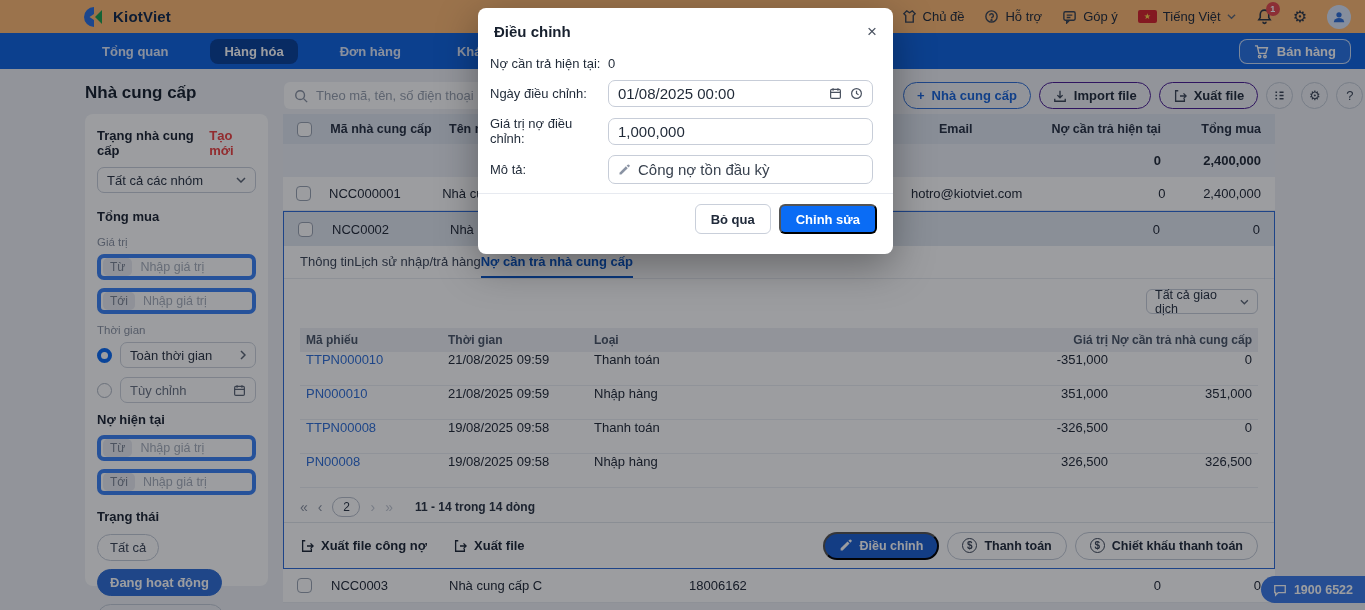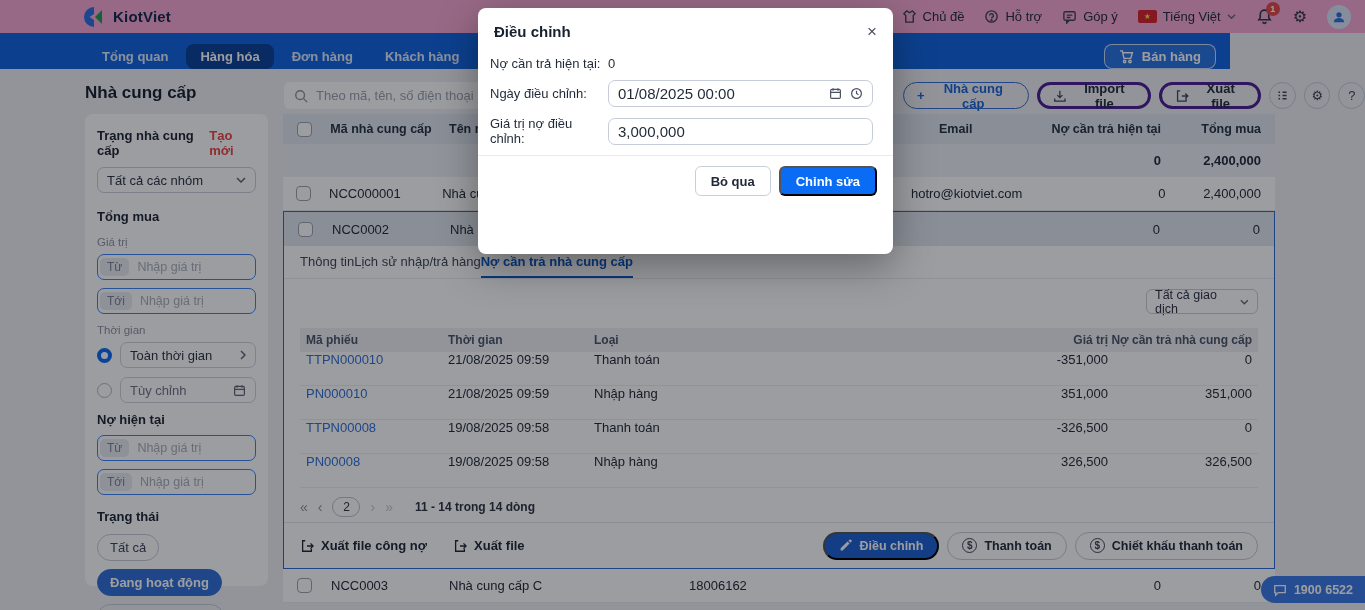--- a/index.html
+++ b/index.html
@@ -1,56 +1,56 @@
 <!DOCTYPE html>
 <html><head>
 <meta charset="utf-8">
 <style>
   * { margin:0; padding:0; box-sizing:border-box; }
   html,body { width:1365px; height:610px; overflow:hidden; }
   body { font-family:"Liberation Sans","DejaVu Sans",sans-serif; font-size:13px; color:#222a38; background:#eef1f5; }
   .app { position:relative; width:1365px; height:610px; background:#eef1f5; overflow:hidden; }
 
   
-  .topbar { position:absolute; left:0; top:0; width:1365px; height:33px; background:#f9a8d4; display:flex; align-items:center; justify-content:space-between; padding:0 14px 0 84px; }
+  .topbar { position:absolute; left:0; top:0; width:1365px; height:33px; background:#fdba74; display:flex; align-items:center; justify-content:space-between; padding:0 14px 0 84px; }
   .logo { display:flex; align-items:center; gap:7px; }
   .logo-name { font-size:15px; font-weight:bold; color:#11294b; letter-spacing:.2px; }
   .top-right { display:flex; align-items:center; gap:20px; }
   .top-item { display:flex; align-items:center; gap:6px; color:#222c3c; font-size:13px; cursor:pointer; }
   .top-item svg { display:block; }
   .flag { width:19px; height:13px; background:#d8242c; border-radius:2px; display:flex; align-items:center; justify-content:center; color:#ffd84d; font-size:8px; line-height:1; }
   .chev-dn { width:9px; height:9px; }
   .bell-wrap { position:relative; }
   .badge { position:absolute; top:-6px; right:-7px; min-width:14px; height:14px; border-radius:8px; background:#e5484d; color:#fff; font-size:9px; font-weight:bold; display:flex; align-items:center; justify-content:center; padding:0 3px; }
   .avatar { width:24px; height:24px; border-radius:12px; background:#dbe7fb; display:flex; align-items:center; justify-content:center; }
 
   
-  .mainnav { position:absolute; left:0; top:33px; width:1230px; height:36px; background:#1064e2; display:flex; align-items:flex-end; padding:0 14px 0 88px; }
+  .mainnav { position:absolute; left:0; top:33px; width:1365px; height:36px; background:#1064e2; display:flex; align-items:center; padding:0 14px 0 88px;gap:24px; }
   .nav-item { color:#dfe9fb; font-weight:bold; font-size:13px; padding:5px 14px; border-radius:8px; margin-right:4px; cursor:pointer; }
   .nav-item.active { background:rgba(3,22,66,.45); color:#ffffff; }
   .sell-btn { margin-left:auto; display:flex; align-items:center; gap:8px; color:#fff; font-weight:bold; font-size:13px; border:1px solid rgba(255,255,255,.75); background:rgba(255,255,255,.10); border-radius:8px; padding:4px 14px; cursor:pointer; }
 
   
   .page-title { position:absolute; left:85px; top:83px; font-size:17px; font-weight:bold; color:#17202e; }
   .search { position:absolute; left:284px; top:82px; width:392px; height:27px; background:#fff; border-radius:6px; display:flex; align-items:center; gap:8px; padding:0 10px; }
   .search .ph { color:#98a1b0; font-size:13px; }
   .top-actions { position:absolute; left:903px; top:82px; display:flex; align-items:center; gap:8px; }
   .btn { height:27px; display:flex; align-items:center; gap:7px; border-radius:15px; padding:0 13px; font-size:13px; font-weight:bold; cursor:pointer; background:#eef1f5; }
   .btn-primary-o { border:1px solid #2f6fd8; color:#1a64d9; }
-  .btn-plain { border:3px solid #4c1d95; color:#222c3c; }
+  .btn-plain { border:1px solid #4c1d95; color:#222c3c; }
   .icon-btn { width:27px; height:27px; border-radius:14px; border:1px solid #c4cbd7; display:flex; align-items:center; justify-content:center; color:#3c4658; font-size:13px; cursor:pointer; background:#eef1f5; }
 
   
   .sidebar { position:absolute; left:85px; top:114px; width:183px; height:472px; background:#fff; border-radius:8px; padding:14px 12px; }
   .sb-row { display:flex; align-items:center; justify-content:space-between; }
   .sb-title { font-weight:bold; color:#1b2432; font-size:13px; }
   .sb-link { color:#ef4444; font-weight:bold; font-size:13px; cursor:pointer; }
   .sb-sub { color:#8a93a3; font-size:11.5px; margin:12px 0 6px; }
   .select { height:26px; border:1px solid #c9cfda; border-radius:7px; display:flex; align-items:center; justify-content:space-between; padding:0 9px; color:#2a3444; background:#fff; margin-top:9px; cursor:pointer; }
-  .minput { height:26px; border:1px solid #3b82f6; border-radius:7px; display:flex; align-items:center; gap:8px; padding:2px; margin-bottom:8px; background:#fff; }
+  .minput { height:26px; border:4px solid #3b82f6; border-radius:7px; display:flex; align-items:center; gap:8px; padding:2px; margin-bottom:8px; background:#fff; }
   .minput .pre { background:#e9ecf2; border-radius:5px; color:#7b8494; font-size:12px; padding:2px 7px; }
   .minput .ph { color:#a7afbc; font-size:12.5px; }
   .radio-row { display:flex; align-items:center; gap:8px; margin-bottom:9px; }
   .radio { width:15px; height:15px; border-radius:50%; border:1.5px solid #aeb6c2; background:#fff; flex:none; }
   .radio.on { border:4.5px solid #0a6cf5; }
   .radio-sel { flex:1; height:26px; border:1px solid #cdd3dd; border-radius:7px; display:flex; align-items:center; justify-content:space-between; padding:0 9px; color:#2a3444; cursor:pointer; }
   .pillrow { display:flex; gap:8px; margin-top:10px; flex-wrap:wrap; }
   .pill { border:1px solid #c4cbd7; border-radius:15px; padding:5px 12px; color:#3c4658; font-size:13px; cursor:pointer; }
   .pill.on { background:#2f6fd8; border-color:#2f6fd8; color:#fff; font-weight:bold; }
 
@@ -501,21 +501,31 @@
             </svg>
           <svg width="13" height="13" viewBox="0 0 16 16" fill="none" stroke="#4a5260" stroke-width="1.5">
               <circle cx="8" cy="8" r="6"></circle>
               <path d="M8 4.5 V8 l2.5 1.5"></path>
             </svg>
         </div>
       </div>
       <div class="mrow">
         <span class="mlabel">Giá trị nợ điều chỉnh:</span>
         <div class="field">
-          <span class="grow">3,000,000</span>
+          <span class="grow">1,000,000</span>
+        </div>
+      </div>
+      <div class="mrow">
+        <span class="mlabel">Mô tả:</span>
+        <div class="field" style="height:29px;">
+          <svg width="12" height="12" viewBox="0 0 16 16" fill="#8a93a3">
+              <path d="M2 11.5 L10.5 3 L13 5.5 L4.5 14 L2 14 Z"></path>
+              <path d="M11.5 2 L14 4.5 L15 3.5 A1.4 1.4 0 0 0 13 1 Z"></path>
+            </svg>
+          <span class="grow" style="color:#39424f;">Công nợ tồn đầu kỳ</span>
         </div>
       </div>
     </div>
     <div class="modal-foot">
       <button class="mbtn ghost">Bỏ qua</button>
       <button class="mbtn primary">Chỉnh sửa</button>
     </div>
   </div>
 
 </div>

